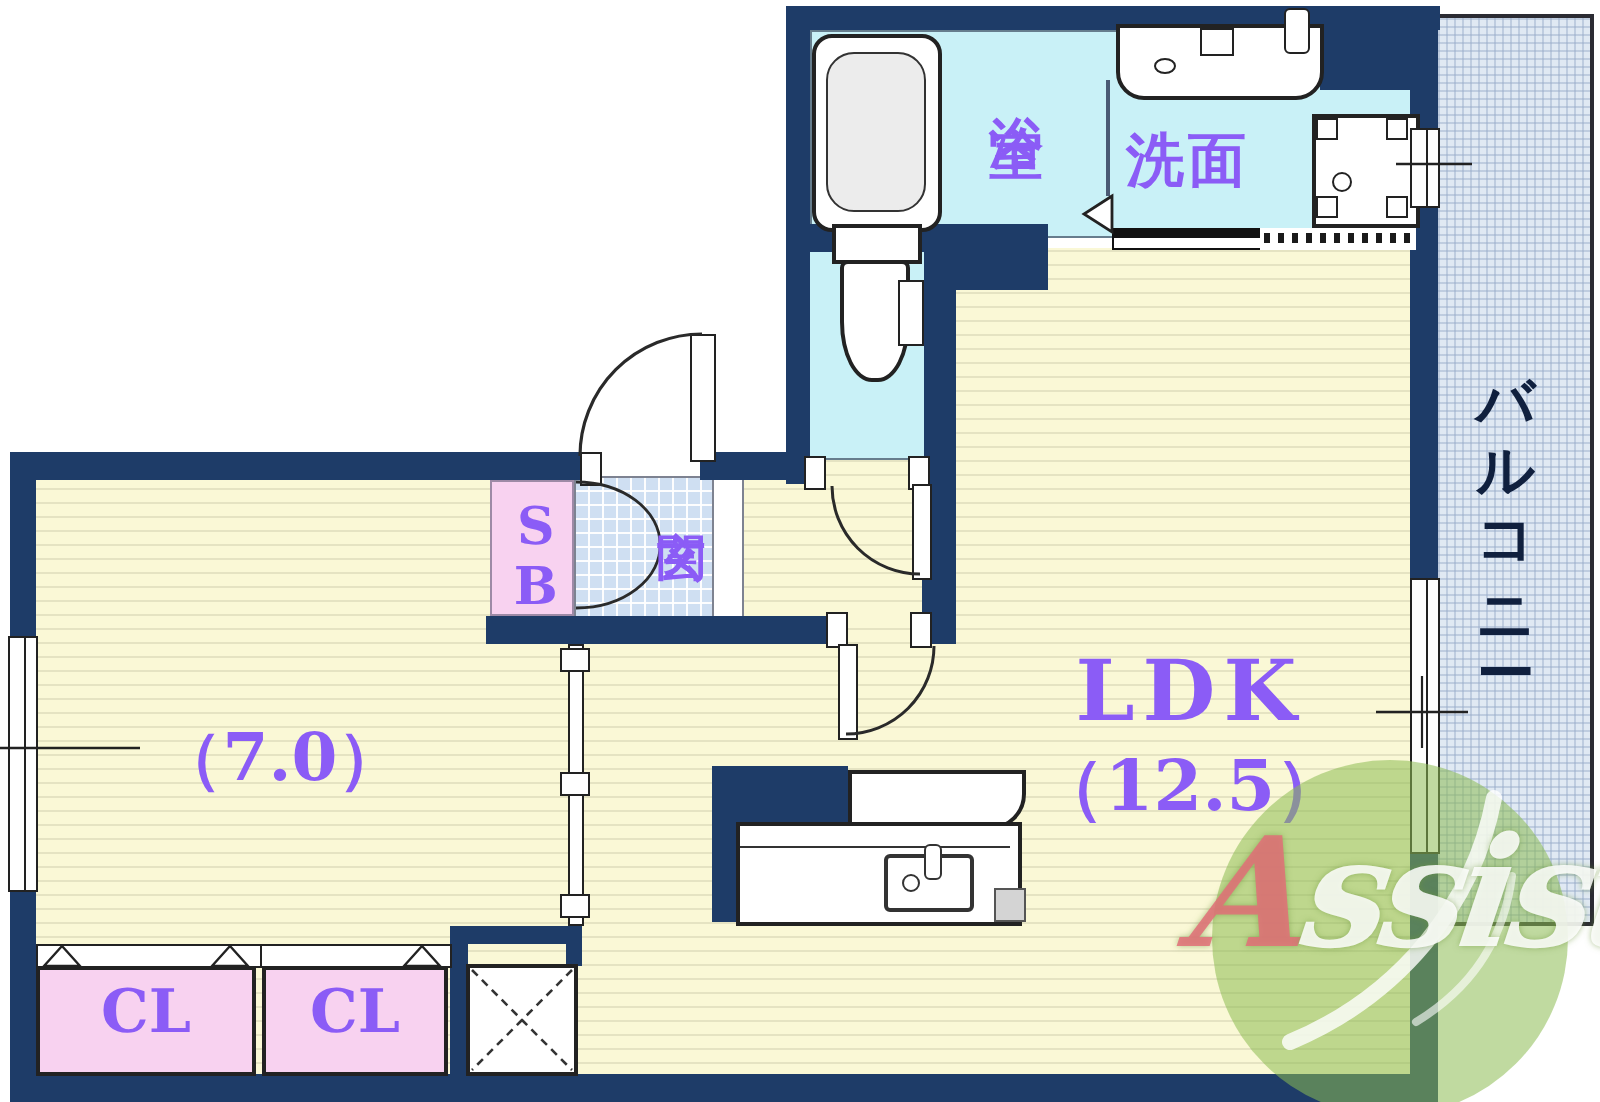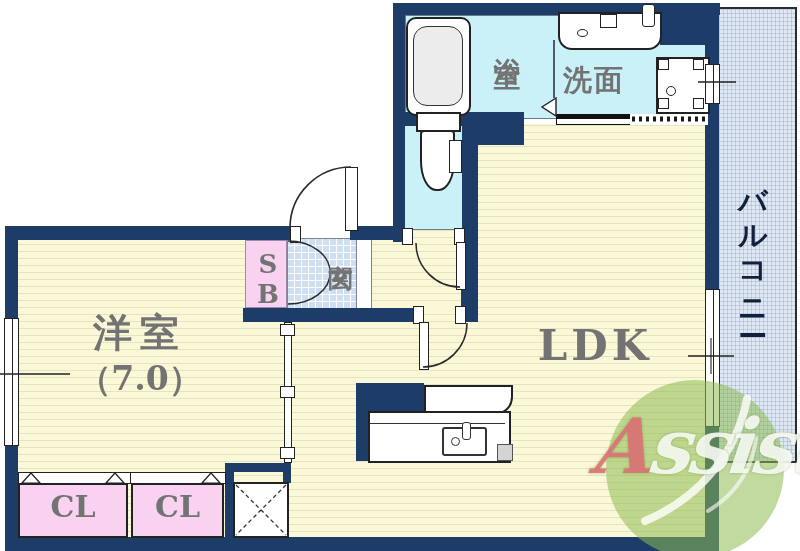--- a/index.html
+++ b/index.html
@@ -4,21 +4,21 @@
 <style>
   html,body{margin:0;padding:0;background:#ffffff;}
   .plan{position:relative;width:800px;height:551px;background:#ffffff;overflow:hidden;
         font-family:"DejaVu Serif","Liberation Serif",serif;}
   .abs{position:absolute;}
   
   .floor{z-index:10;}
   .wall{z-index:20;background:#1e3c68;}
   .fix{z-index:30;}
   .ovl{z-index:40;pointer-events:none;}
-  .lbl{z-index:50;color:#737373;font-weight:bold;line-height:1.15;}
+  .lbl{z-index:50;color:#8b5cf6;font-weight:bold;line-height:1.15;}
   .logo{z-index:60;}
   
   .yellow{background:repeating-linear-gradient(to bottom,#faf8d6 0,#faf8d6 6px,#e5e3c2 6px,#e5e3c2 7px);}
   .cyan{background:#c9f1f7;box-shadow:inset 0 0 0 1px rgba(20,30,55,.55);}
   .pink{background:#f8d2f0;}
   .tile{background-color:#cfdff2;
         background-image:repeating-linear-gradient(to right,rgba(255,255,255,.95) 0,rgba(255,255,255,.95) 1px,transparent 1px,transparent 7px),
                          repeating-linear-gradient(to bottom,rgba(255,255,255,.95) 0,rgba(255,255,255,.95) 1px,transparent 1px,transparent 7px);
         box-shadow:inset 0 0 0 1px rgba(20,30,55,.55);}
   .balc{background-color:#e0e9f3;
@@ -153,23 +153,23 @@
     <line x1="0" y1="374" x2="70" y2="374" stroke="#222" stroke-width="1.3"></line>
     <line x1="688" y1="356" x2="734" y2="356" stroke="#222" stroke-width="1.3"></line>
     <line x1="711" y1="338" x2="711" y2="374" stroke="#222" stroke-width="1.1"></line>
     <line x1="698" y1="82" x2="736" y2="82" stroke="#222" stroke-width="1.3"></line>
   </svg>
 
   <div class="abs lbl vtext" style="left:492px;top:36px;font-size:27px;letter-spacing:4px;">浴室</div>
   <div class="abs lbl" style="left:552px;top:64px;width:84px;text-align:center;font-size:29px;letter-spacing:2px;">洗面</div>
   <div class="abs lbl vtext" style="left:327px;top:246px;font-size:24px;letter-spacing:2px;">玄関</div>
   <div class="abs lbl vtext" style="left:252px;top:249px;font-size:26px;">SB</div>
-  <div class="abs lbl" style="left:60px;top:310px;width:160px;text-align:center;font-size:39px;letter-spacing:8px;">洋室</div>
   <div class="abs lbl" style="left:50px;top:360px;width:180px;text-align:center;font-size:33px;">（7.0）</div>
   <div class="abs lbl" style="left:520px;top:322px;width:150px;text-align:center;font-size:42px;letter-spacing:4px;">LDK</div>
+  <div class="abs lbl" style="left:495px;top:374px;width:200px;text-align:center;font-size:35px;">（12.5）</div>
   <div class="abs lbl" style="left:18px;top:490px;width:110px;text-align:center;font-size:30px;">CL</div>
   <div class="abs lbl" style="left:131px;top:490px;width:93px;text-align:center;font-size:30px;">CL</div>
   <div class="abs lbl vtext" style="left:736px;top:168px;font-size:29px;letter-spacing:5px;color:#10203e;">バルコニー</div>
 
   <div class="abs logo logo-circle" style="left:606px;top:380px;"></div>
   <svg class="abs logo" style="left:0;top:0;pointer-events:none;" width="800" height="551" viewBox="0 0 800 551">
     <path d="M 747,399 C 737,452 700,498 645,521" fill="none" stroke="rgba(255,255,255,0.8)" stroke-width="8" stroke-linecap="round"></path>
     <path d="M 756,438 C 752,470 736,494 708,511" fill="none" stroke="rgba(255,255,255,0.6)" stroke-width="4" stroke-linecap="round"></path>
   </svg>
   <div class="abs logo logo-text" style="left:598px;top:402px;">

